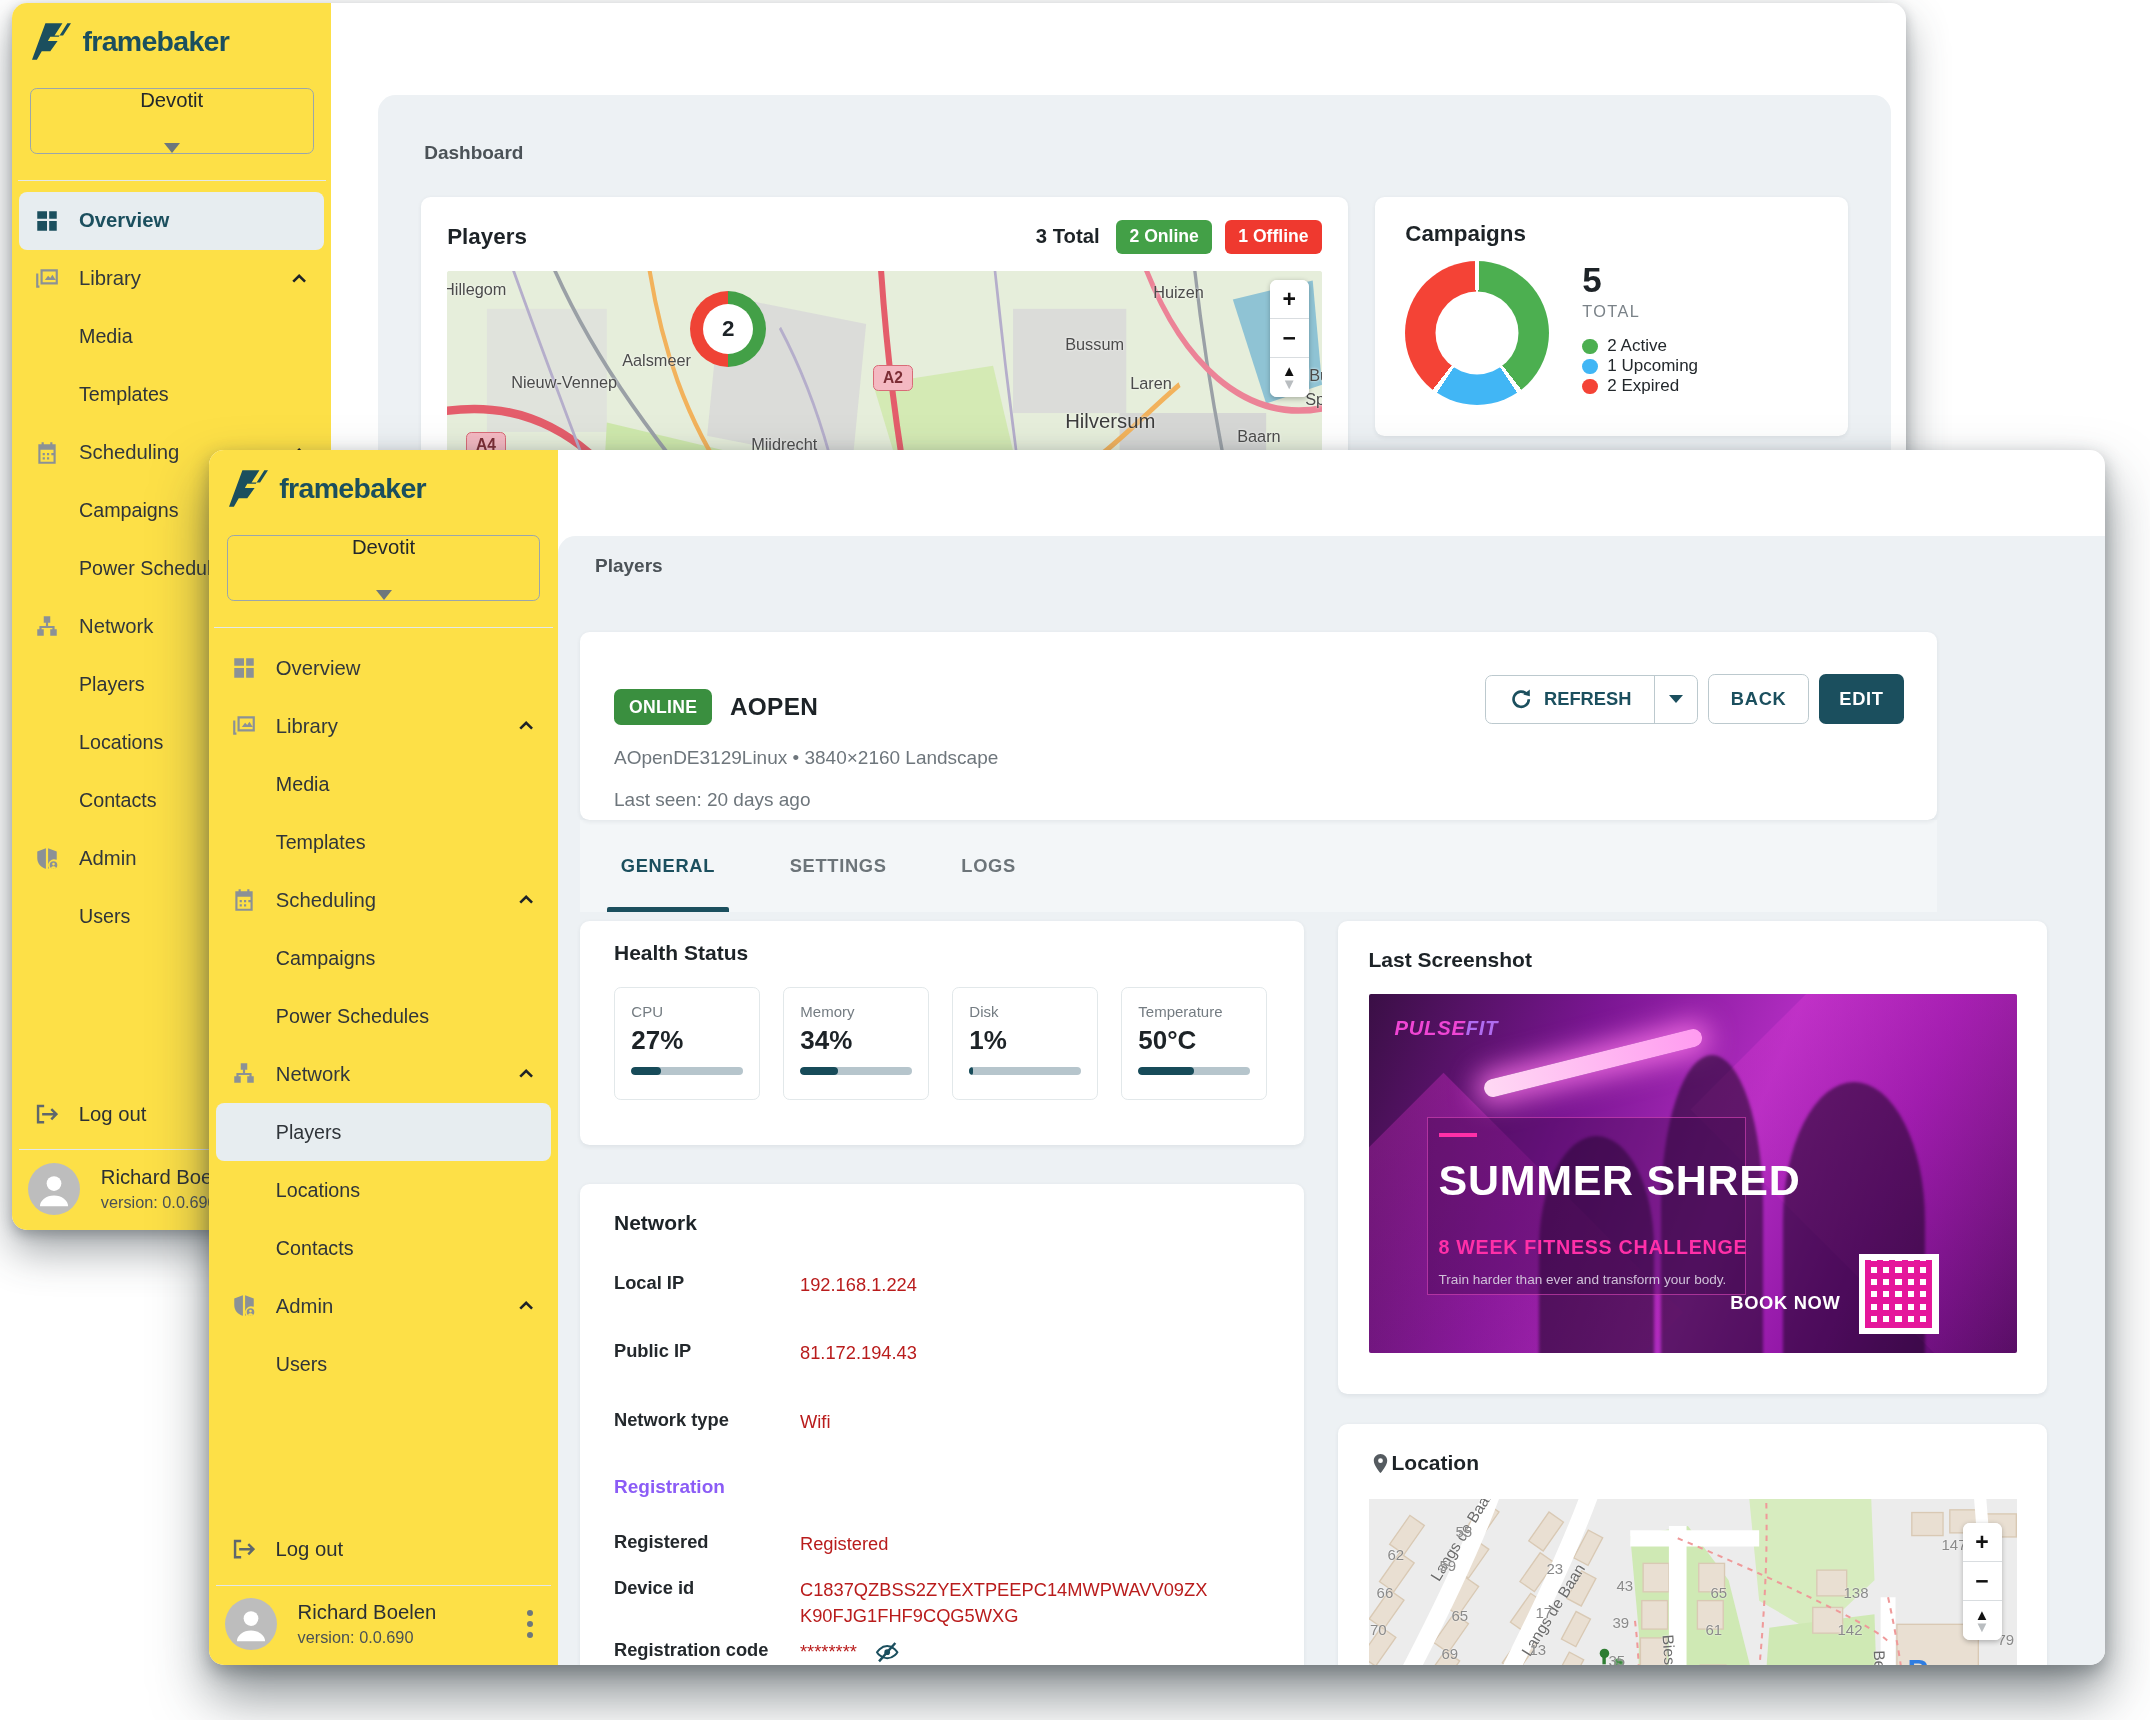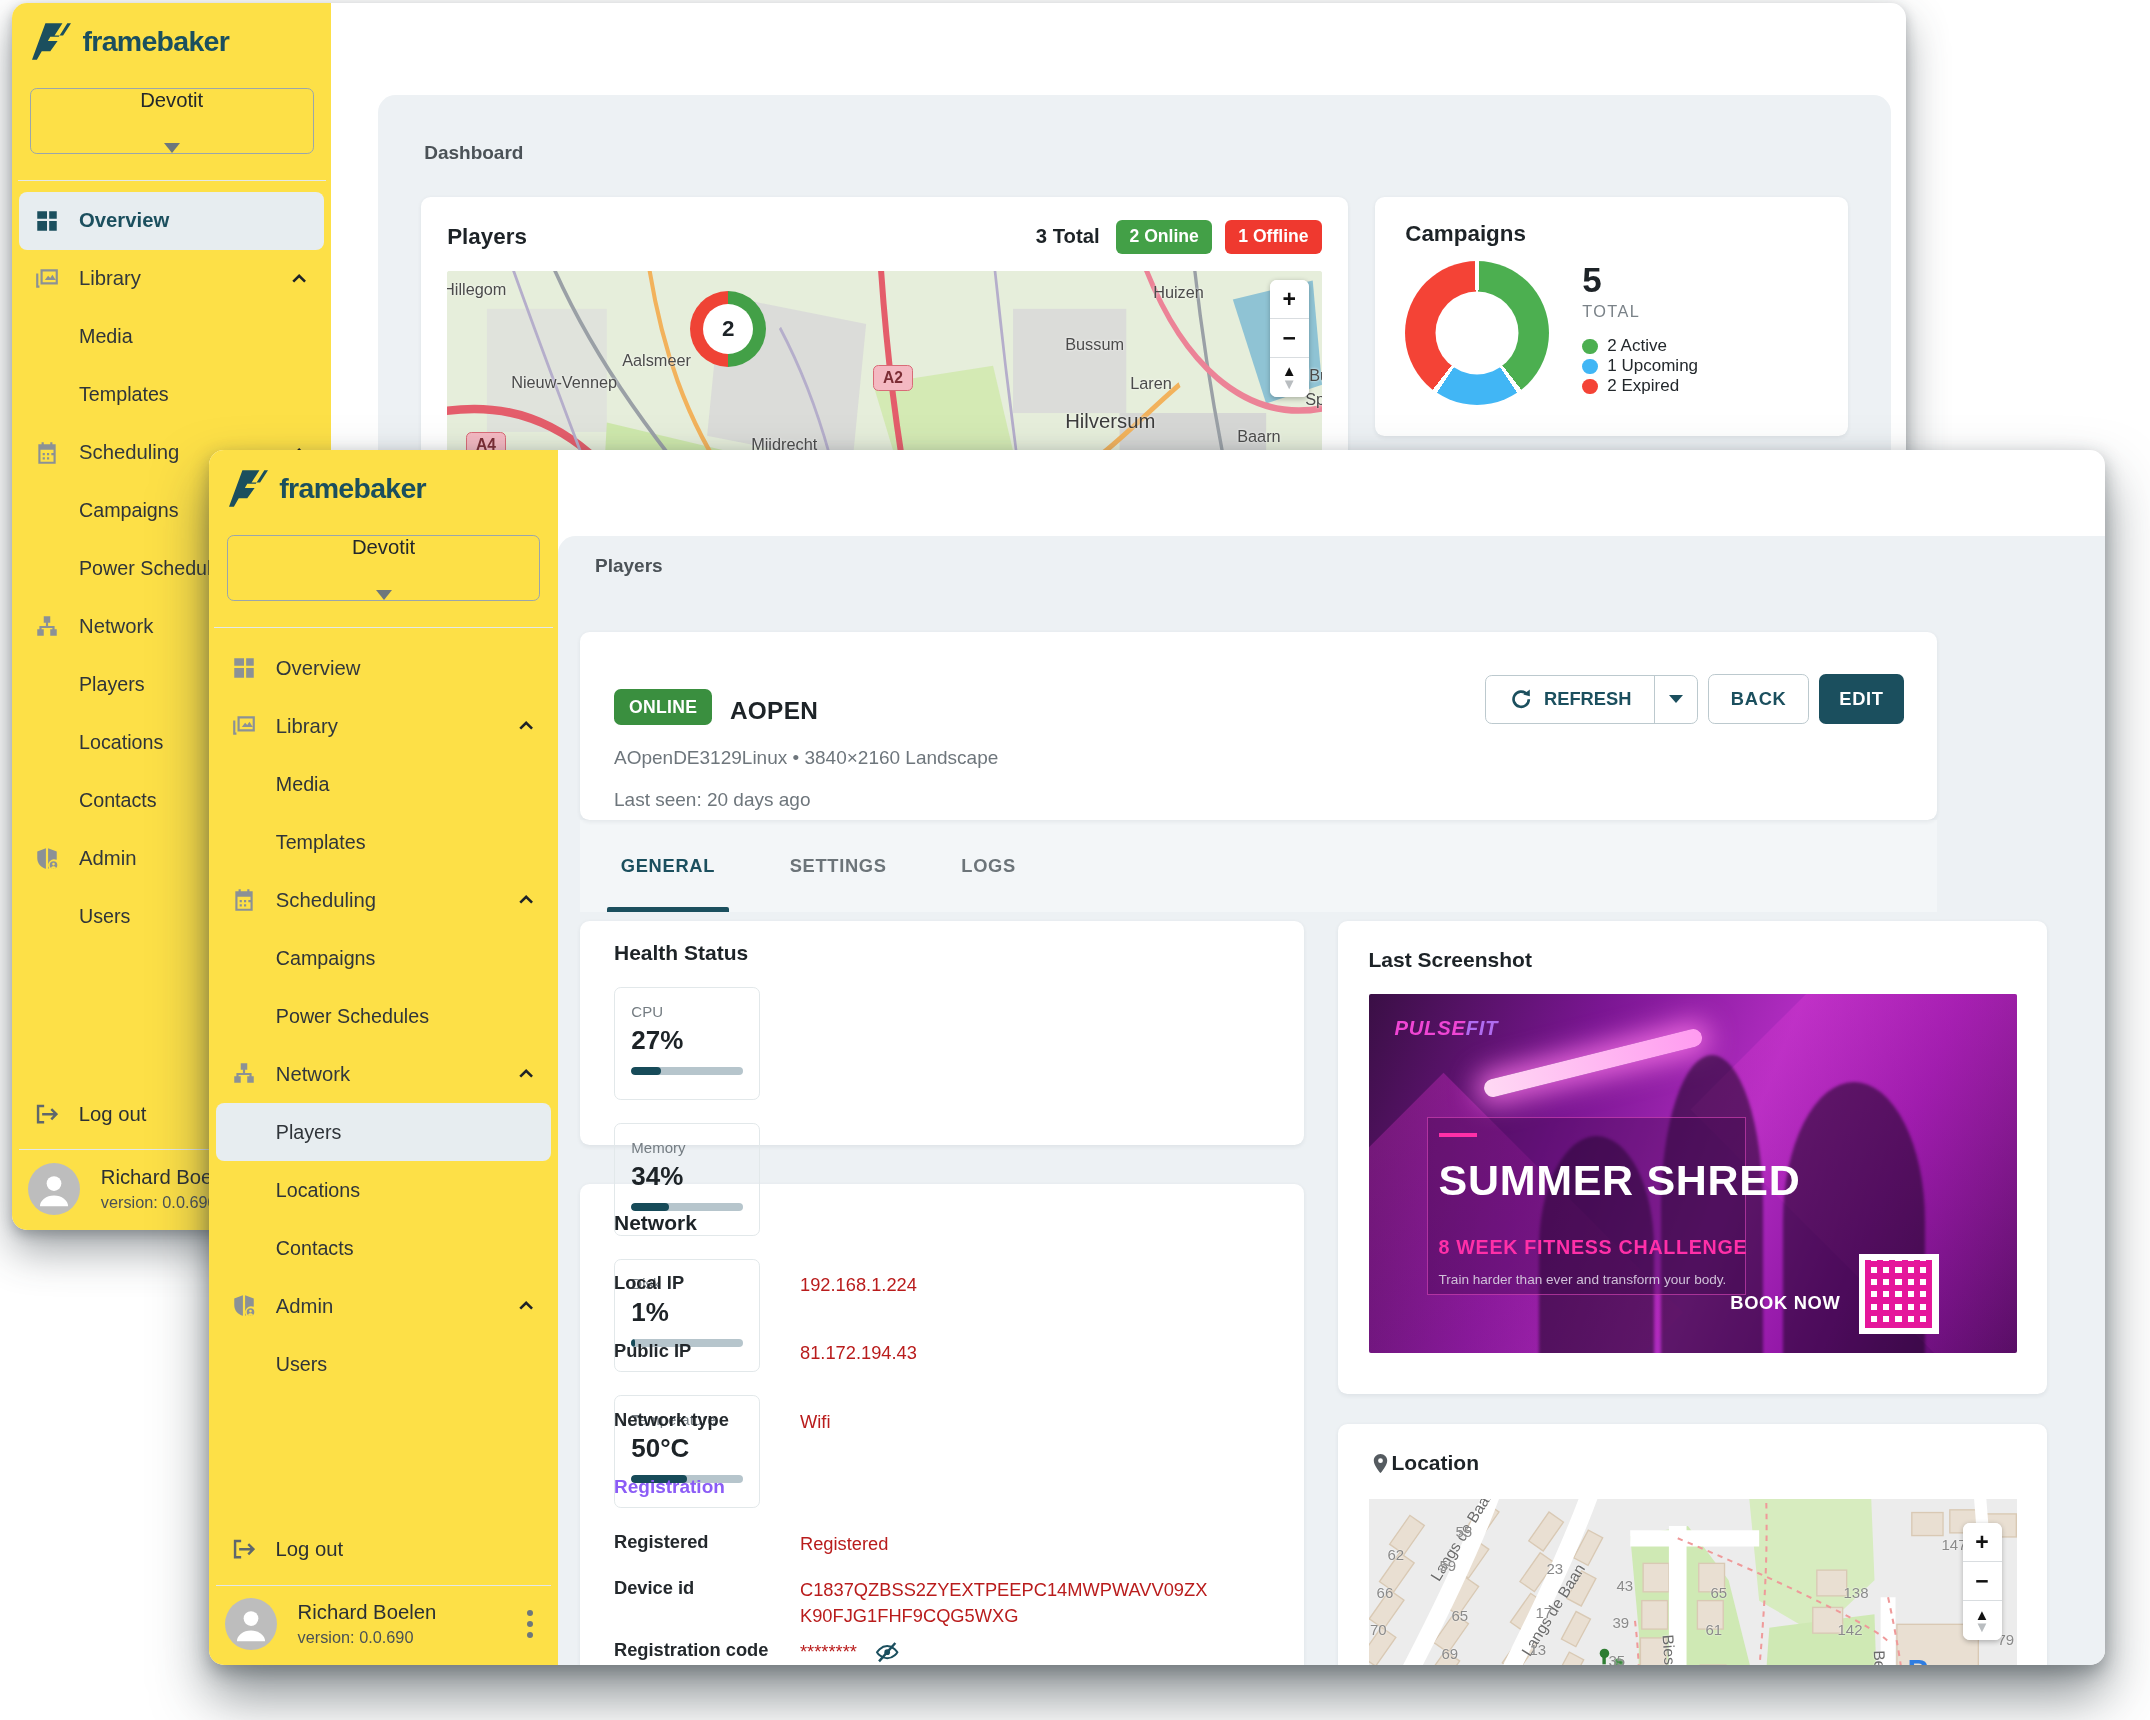--- a/index.html
+++ b/index.html
@@ -94,21 +94,21 @@
     transform:translate(-50%,-50%); background:#fff; border-radius:50%; }
   .cc-stats { padding-top:1.4px; }
   .cc-total { font-size:35px; font-weight:bold; color:#1d2327; line-height:1; }
   .cc-total-label { font-size:16.3px; color:#7a8288; letter-spacing:1.4px; margin-top:5.4px; }
   .legend { margin-top:15px; display:flex; flex-direction:column; gap:0; }
   .legend-item { display:flex; align-items:center; gap:9.5px; font-size:17px; color:#23282c; }
   .legend-dot { width:15.6px; height:15.6px; border-radius:50%; flex:none; }
 
   
   .ph-card { position:relative; margin-top:47px; width:1357px; height:188px; padding:57px 34px 0 34px; }
-  .ph-status-row { display:flex; align-items:flex-end; gap:17.6px; }
+  .ph-status-row { display:flex; align-items:center; gap:17.6px; }
   .status-badge { background:#3a8f3f; color:#fff; font-weight:bold; font-size:17.6px; border-radius:6.8px;
     padding:7.5px 15px; letter-spacing:0.3px; }
   .ph-name { font-size:24.4px; font-weight:bold; color:#1d2327; letter-spacing:0.3px; }
   .ph-sub { margin-top:22px; font-size:19px; color:#6e767c; }
   .ph-last { margin-top:20.3px; font-size:19px; color:#6e767c; }
   .ph-actions { position:absolute; right:33px; top:42px; display:flex; align-items:center; gap:9.5px; }
   .btn { height:50px; display:flex; align-items:center; justify-content:center; border-radius:6.8px;
     font-size:18.3px; font-weight:bold; color:#1b4f5e; letter-spacing:0.7px; cursor:pointer; background:#fff; }
   .btn.outline { border:1.4px solid #bcc9ce; }
   .btn.solid { background:#1b4f5e; color:#fff; padding:0 20.3px; }
@@ -126,21 +126,21 @@
     color:#6c7479; font-weight:bold; cursor:pointer; padding:0 6.8px; }
   .tab.active { color:#1b4f5e; }
   .tab.active::after { content:""; position:absolute; left:-6.8px; right:-6.8px; bottom:0; height:4.7px;
     background:#1b4f5e; border-radius:2px 2px 0 0; }
 
   .detail-grid { display:flex; gap:34px; margin-top:8.8px; }
   .col-left { width:725px; }
   .col-right { width:709px; }
   .health-card { height:224px; padding:20px 34px; }
   .sec-title { font-size:21px; font-weight:bold; color:#1d2327; }
-  .metrics { display:flex; gap:23px; margin-top:22px;flex-direction:column; }
+  .metrics { display:flex; gap:23px; margin-top:22px; }
   .metric { width:146px; height:113px; border:1.4px solid #e2e8ea; border-radius:6.8px; padding:15px 16.3px; }
   .metric-label { font-size:15px; color:#747c82; }
   .metric-value { font-size:26px; font-weight:bold; color:#1d2327; margin-top:5.4px; }
   .bar { margin-top:11px; height:7.5px; border-radius:4.1px; background:#b6c5cc; overflow:hidden; }
   .bar-fill { height:100%; background:#174b59; border-radius:4.1px; min-width:4.1px; }
 
   .network-card { margin-top:39px; height:610px; padding:27px 34px; }
   .info-row { display:flex; align-items:flex-start; }
   .info-label { width:186px; font-size:18.3px; font-weight:bold; color:#23282c; flex:none; }
   .info-value { font-size:18.3px; color:#b91c1c; line-height:1.45; }

